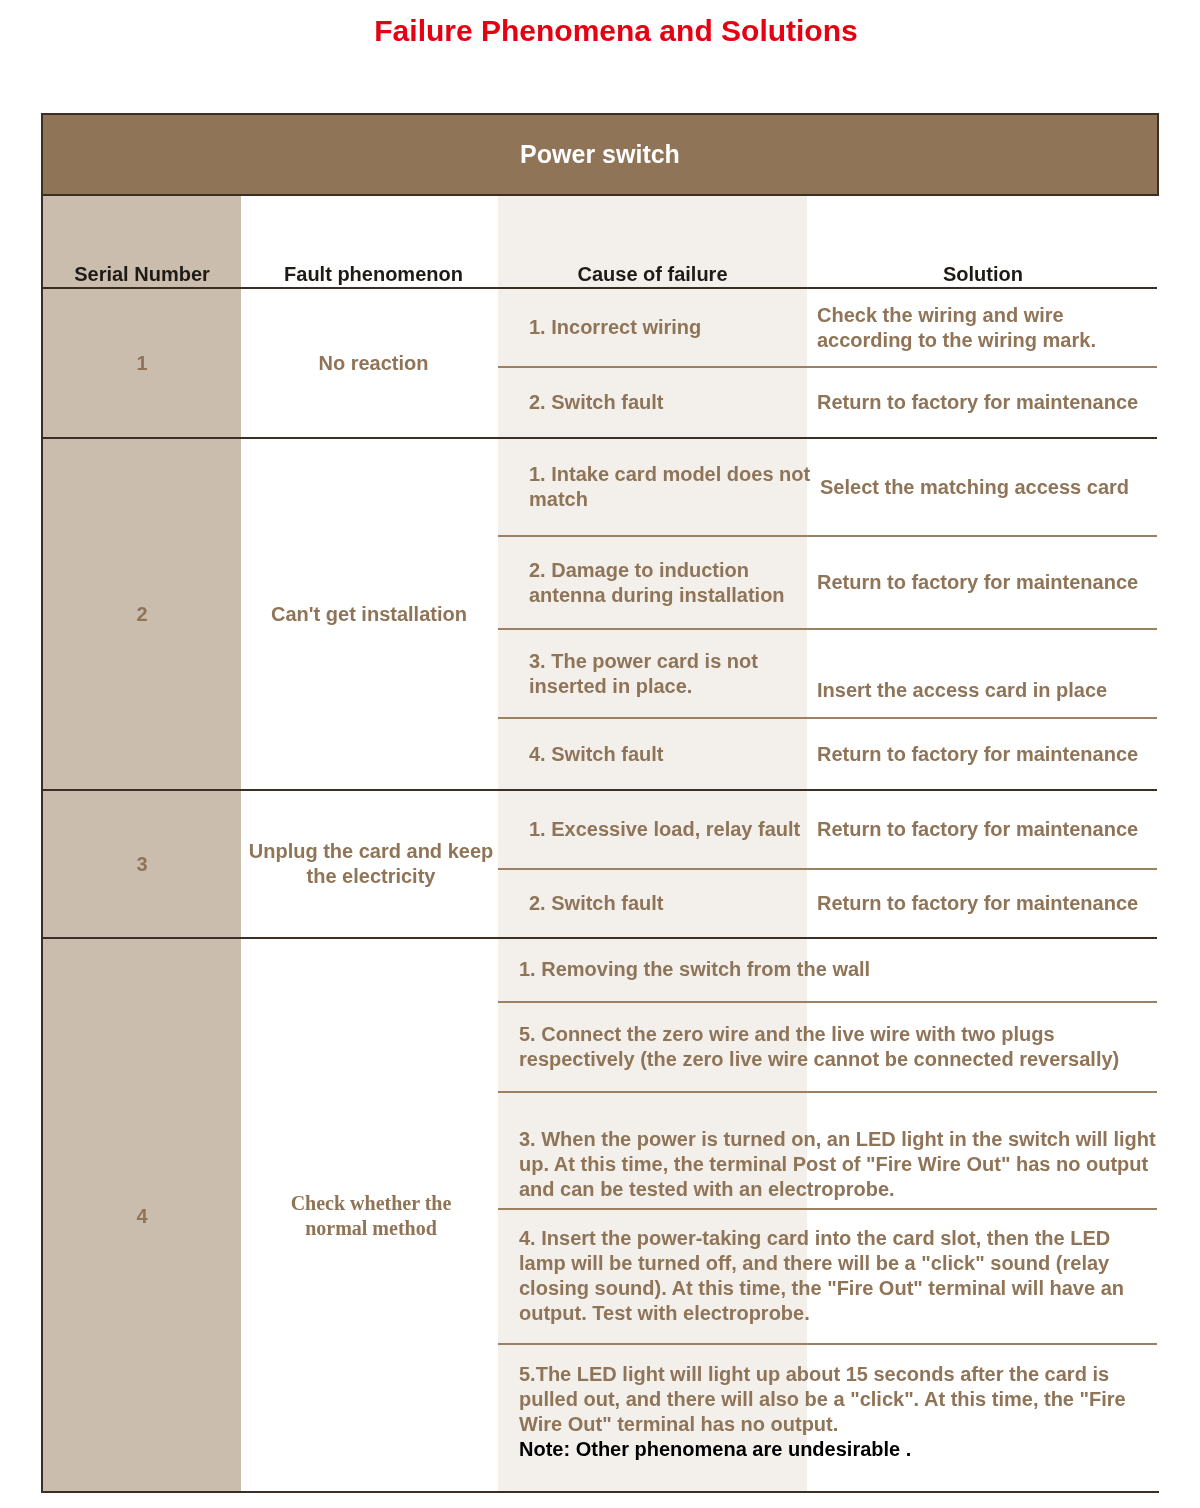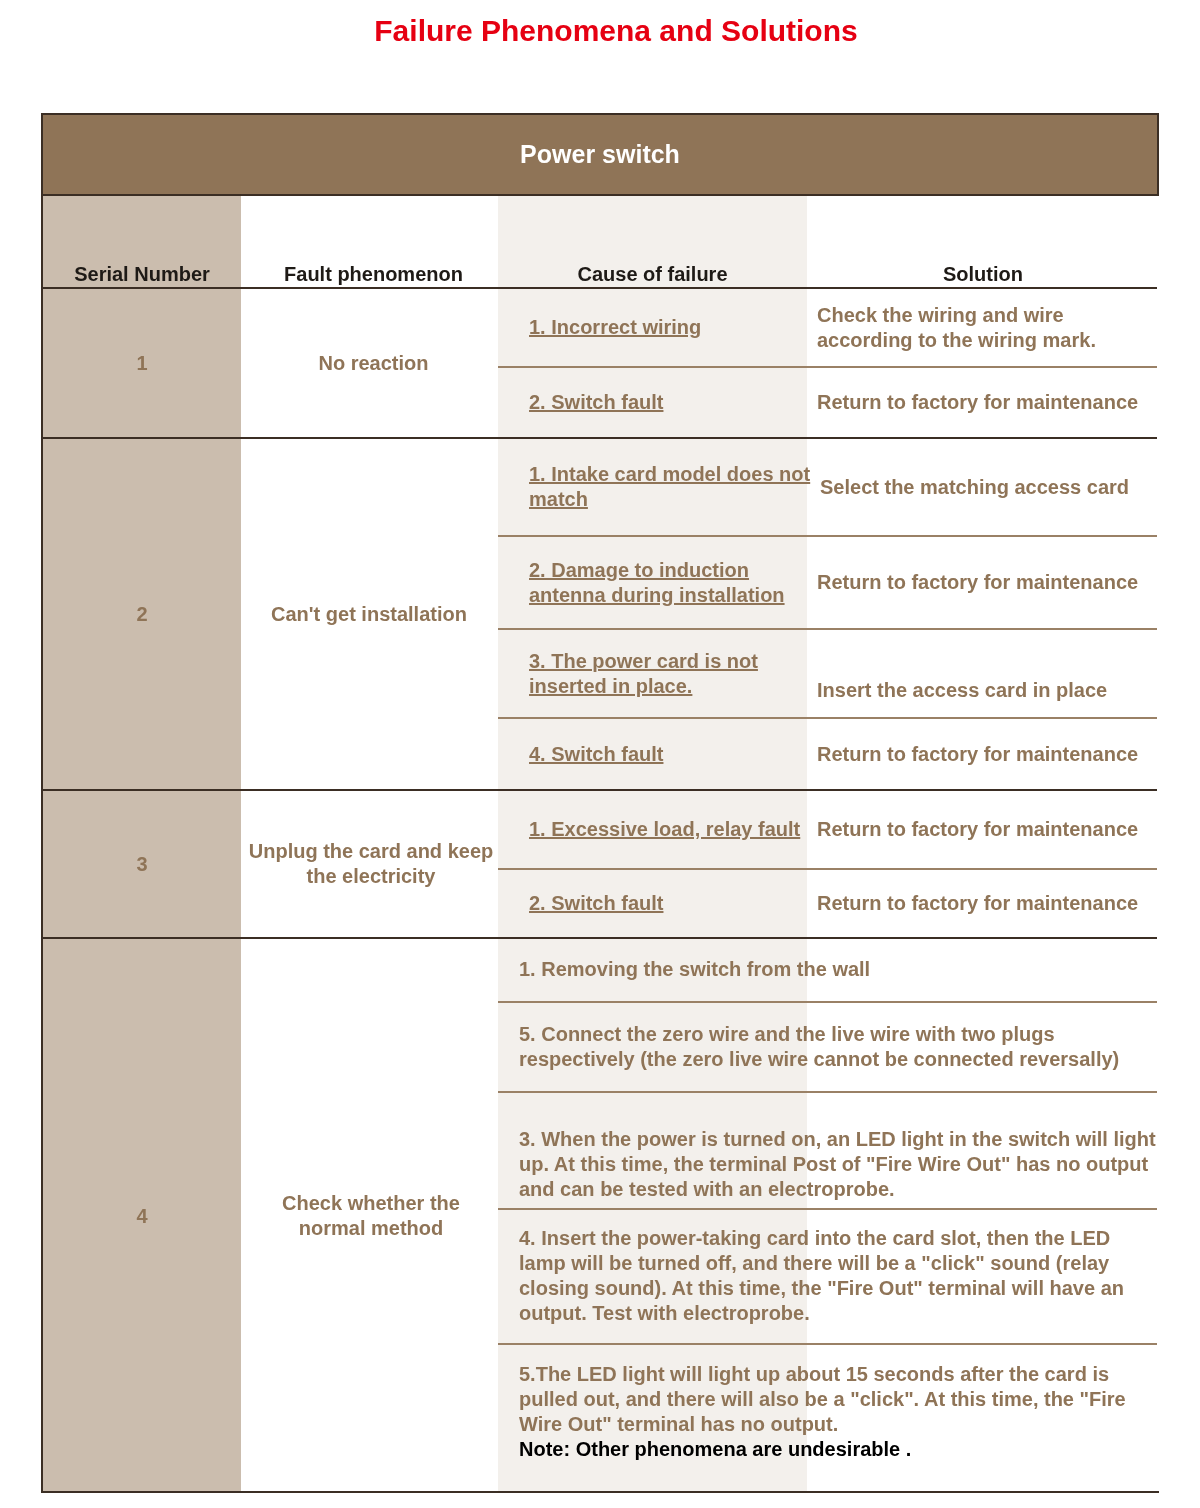--- a/index.html
+++ b/index.html
@@ -27,21 +27,21 @@
       position: absolute; top: 81px; height: 92px; display: flex; align-items: center; justify-content: center;
       font-weight: bold; font-size: 20px; color: #1e1a16; margin-top: 32px;
     }
     .hline { position: absolute; left: 0; width: 100%; height: 2px; background: #3b2e24; }
     .sline { position: absolute; left: 455px; right: 0; height: 2px; background: #9a8166; }
     .cell {
       position: absolute; display: flex; align-items: center; color: #8f7457; font-weight: bold;
       font-size: 20px; line-height: 25px; box-sizing: border-box;
     }
     .center { justify-content: center; text-align: center; }
-    .cause { left: 486px; width: 285px; text-decoration: underline; }
+    .cause { left: 486px; width: 285px; }
     .sol { left: 774px; width: 345px; }
     .wide { left: 476px; width: 640px; align-items: flex-start; }
     .note { color: #000000; }
   </style>
 </head>
 <body>
 
 <div class="page-title">Failure Phenomena and Solutions</div>
 
 <div class="tbl">
@@ -91,21 +91,21 @@
   <div class="cell sol" style="top:604px;height:70px;">Return to factory for maintenance</div>
 
   <div class="cell center" style="left:0;width:198px;top:676px;height:146px;">3</div>
   <div class="cell center" style="left:198px;width:260px;top:676px;height:146px;">Unplug the card and keep the electricity</div>
   <div class="cell cause" style="top:676px;height:77px;width:290px;">1. Excessive load, relay fault</div>
   <div class="cell sol" style="top:676px;height:77px;">Return to factory for maintenance</div>
   <div class="cell cause" style="top:755px;height:67px;">2. Switch fault</div>
   <div class="cell sol" style="top:755px;height:67px;">Return to factory for maintenance</div>
 
   <div class="cell center" style="left:0;width:198px;top:824px;height:554px;">4</div>
-  <div class="cell center" style="left:218px;width:220px;top:824px;height:554px;">Check whether the normal method</div>
+  <div class="cell center" style="left:218px;width:220px;top:824px;height:554px;font-family:Liberation Serif, serif;">Check whether the normal method</div>
 
   <div class="cell wide" style="top:842px;">1. Removing the switch from the wall</div>
   <div class="cell wide" style="top:907px;">5. Connect the zero wire and the live wire with two plugs respectively (the zero live wire cannot be connected reversally)</div>
   <div class="cell wide" style="top:996px;margin-top:16px;">3. When the power is turned on, an LED light in the switch will light up. At this time, the terminal Post of "Fire Wire Out" has no output and can be tested with an electroprobe.</div>
   <div class="cell wide" style="top:1111px;">4. Insert the power-taking card into the card slot, then the LED lamp will be turned off, and there will be a "click" sound (relay closing sound). At this time, the "Fire Out" terminal will have an output. Test with electroprobe.</div>
   <div class="cell wide" style="top:1247px;display:block;">
     <div>5.The LED light will light up about 15 seconds after the card is pulled out, and there will also be a "click". At this time, the "Fire Wire Out" terminal has no output.</div>
     <div class="note">Note: Other phenomena are undesirable .</div>
   </div>
 </div>

